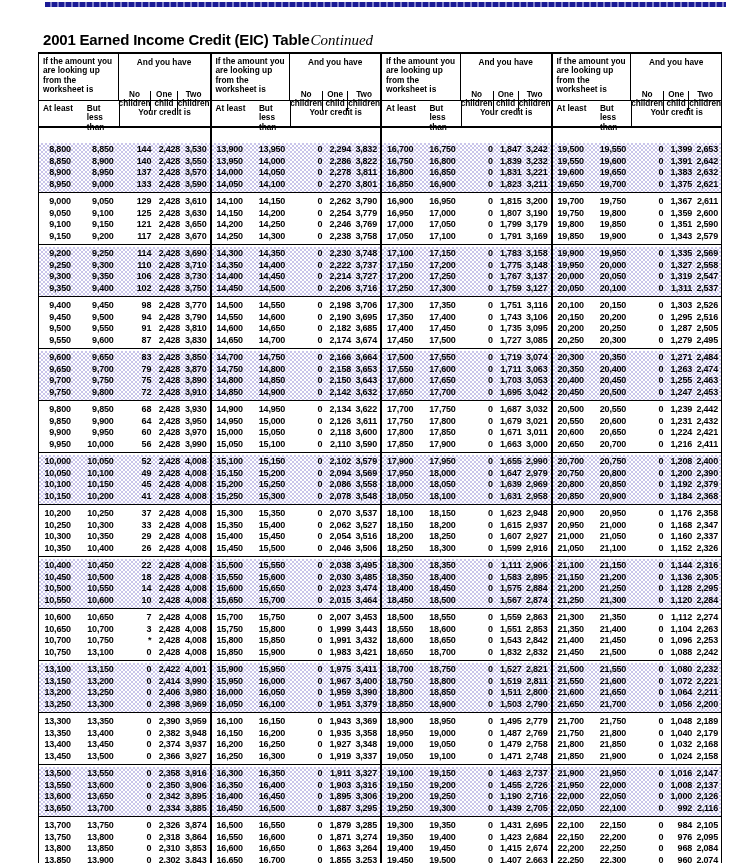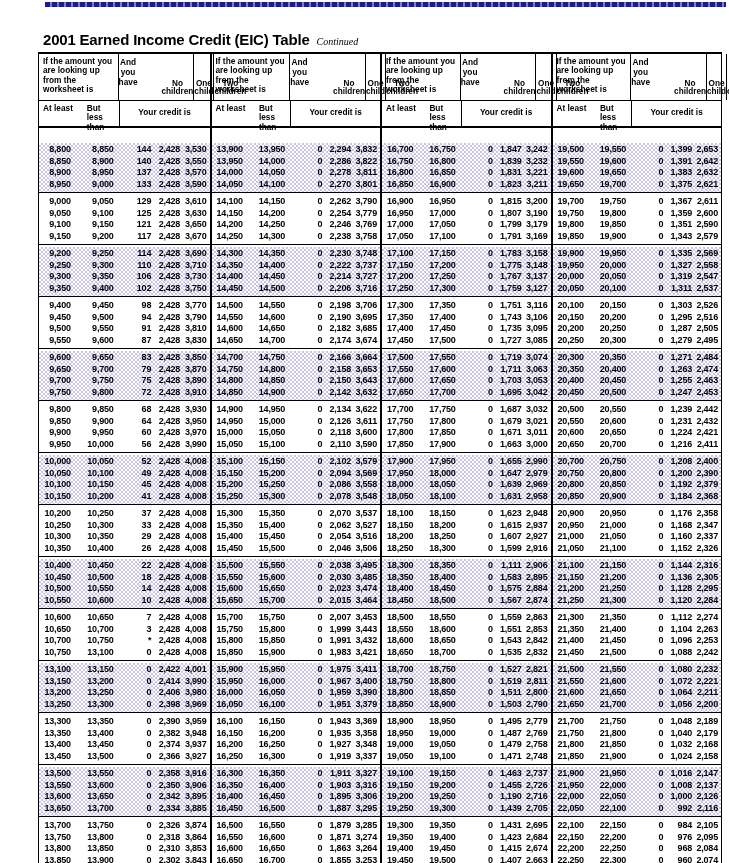--- a/index.html
+++ b/index.html
@@ -3,33 +3,33 @@
 <meta charset="utf-8">
 <style>
   * { box-sizing: border-box; margin: 0; padding: 0; }
   html,body { width: 729px; height: 863px; background: #fff; color: #000;
     font-family: "Liberation Sans", sans-serif; position: relative; overflow: hidden; }
   .top-banner { position: absolute; top: 2px; left: 45px; width: 681px; height: 5px;
     background: repeating-linear-gradient(90deg, var(--banner,#1b1b96) 0 5px, #7d7dc8 5px 7px); }
   .sheet { position: absolute; left: 38px; top: 25px; width: 684px; }
   .title-row { display: flex; align-items: baseline; height: 27px; padding: 6px 0 0 5px; }
   .title-main { font-weight: bold; font-size: 15px; letter-spacing: -0.2px; white-space: nowrap; }
-  .title-continued { font-style: italic; font-size: 10px; margin-left: 7px;
+  .title-continued { font-style: italic; font-size: 15px; margin-left: 1px;
     font-family: "Liberation Serif", serif; white-space: nowrap; }
   .caution { font-size: 12.5px; margin-left: 14px; white-space: nowrap; }
   .caution b.paren { font-weight: bold; }
   .table-box { border-top: 2.5px solid #000; }
   .groups { display: flex; border-left: 1.5px solid #000; border-right: 1.5px solid #000; width: 100%; }
   .group { flex: 1 1 25%; min-width: 0; }
   .group + .group { border-left: 2px solid #000; }
   .ghead { border-bottom: 2px solid #000; }
   .ghead-top { display: flex; height: 47px; border-bottom: 1.5px solid #000; }
   .amount-label { width: 46.7%; padding: 3px 2px 0 4px; font-size: 8.3px; font-weight: bold;
     line-height: 1.14; border-right: 1.5px solid #000; }
-  .children-part { flex: 1; display: flex; flex-direction: row; min-width: 0; gap: 24px; }
+  .children-part { flex: 1; display: flex; flex-direction: column; min-width: 0; gap: 24px; }
   .ayh { text-align: center; font-size: 8.3px; font-weight: bold; padding-top: 3px; height: 14px; }
   .child-cells { flex: 1; display: flex; }
   .child-cell { flex: 1; text-align: center; font-size: 8.2px; font-weight: bold;
     border-left: 1.5px solid #000; display: flex; align-items: flex-end; justify-content: center;
     padding-bottom: 3px; line-height: 1.06; }
   .child-cell:first-child { border-left: none; }
   .ghead-bottom { display: flex; height: 25px; font-size: 8.3px; font-weight: bold; }
   .h-atleast { width: 21%; padding: 3px 0 0 4px; line-height: 1.14; }
   .h-butless { width: 25.7%; padding: 3px 0 0 12px; line-height: 1.14; }
   .h-credit { flex: 1; text-align: center; border-left: 1.5px solid #000; padding-top: 6px; }
@@ -1260,21 +1260,21 @@
                 <span class="c c0">18,600</span>
                 <span class="c c1">18,650</span>
                 <span class="c c2">0</span>
                 <span class="c c3">1,543</span>
                 <span class="c c4">2,842</span>
               </div>
               <div class="row">
                 <span class="c c0">18,650</span>
                 <span class="c c1">18,700</span>
                 <span class="c c2">0</span>
-                <span class="c c3">1,535</span>
+                <span class="c c3">1,832</span>
                 <span class="c c4">2,832</span>
               </div>
             </div>
             <div class="block shaded">
               <div class="row">
                 <span class="c c0">18,700</span>
                 <span class="c c1">18,750</span>
                 <span class="c c2">0</span>
                 <span class="c c3">1,527</span>
                 <span class="c c4">2,821</span>

